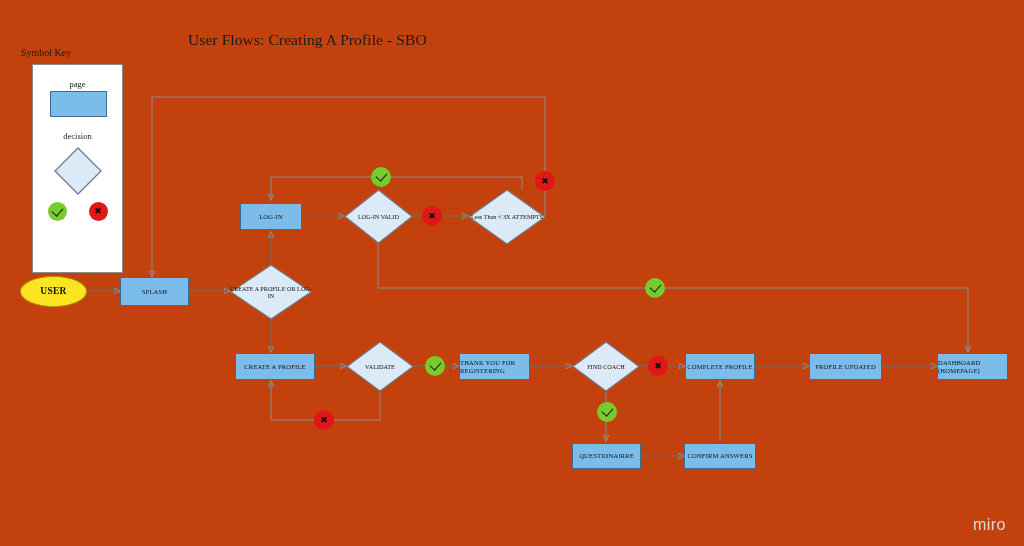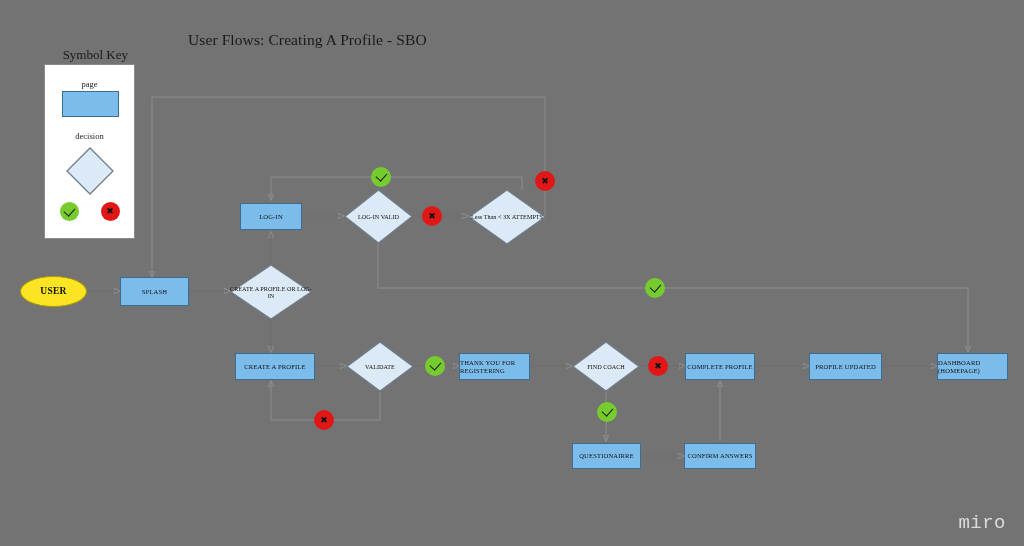--- a/index.html
+++ b/index.html
@@ -8,51 +8,51 @@
     background: #ffffff;
   }
   body {
     font-family: "Liberation Sans", sans-serif;
     -webkit-font-smoothing: antialiased;
   }
   #canvas {
     position: relative;
     width: 1024px;
     height: 546px;
-    background: #737373;
+    background: #c2410c;
     overflow: hidden;
   }
   
   .diagram-title {
     position: absolute;
     left: 188px;
     top: 31px;
     font-family: "Liberation Serif", serif;
     font-size: 15.5px;
     color: #1a1a1a;
     letter-spacing: .1px;
     white-space: nowrap;
   }
   
   .key-title {
     position: absolute;
-    left: 33px;
+    left: 21px;
     top: 47px;
     width: 95px;
-    text-align: right;
-    font-family: "Liberation Serif", serif;
-    font-size: 13px;
+    text-align: left;
+    font-family: "Liberation Serif", serif;
+    font-size: 10px;
     color: #1a1a1a;
   }
   .key-box {
     position: absolute;
-    left: 44px;
+    left: 32px;
     top: 64px;
     width: 91px;
-    height: 175px;
+    height: 209px;
     border: 1.6px solid #8a8a8a;
     background: #ffffff;
     box-sizing: border-box;
   }
   .key-label {
     position: absolute;
     text-align: center;
     font-family: "Liberation Serif", serif;
     font-size: 8.5px;
     color: #1a1a1a;
@@ -181,22 +181,22 @@
     height: 546px;
     pointer-events: none;
   }
   #wires path, #wires line { fill: none; stroke: #8d8d8d; stroke-width: 1.05; }
   #wires .arrowline { stroke: #6e6e6e; }
   
   .watermark {
     position: absolute;
     right: 18px;
     bottom: 12px;
-    font-family: Liberation Mono, monospace;
-    font-size: 19px;
+    font-family: Liberation Sans, sans-serif;
+    font-size: 16px;
     color: #dcdcdc;
     letter-spacing: .5px;
   }
 </style>
 </head>
 <body>
 
 <div id="canvas">
 
   <svg id="wires" viewBox="0 0 1024 546" xmlns="http://www.w3.org/2000/svg">

